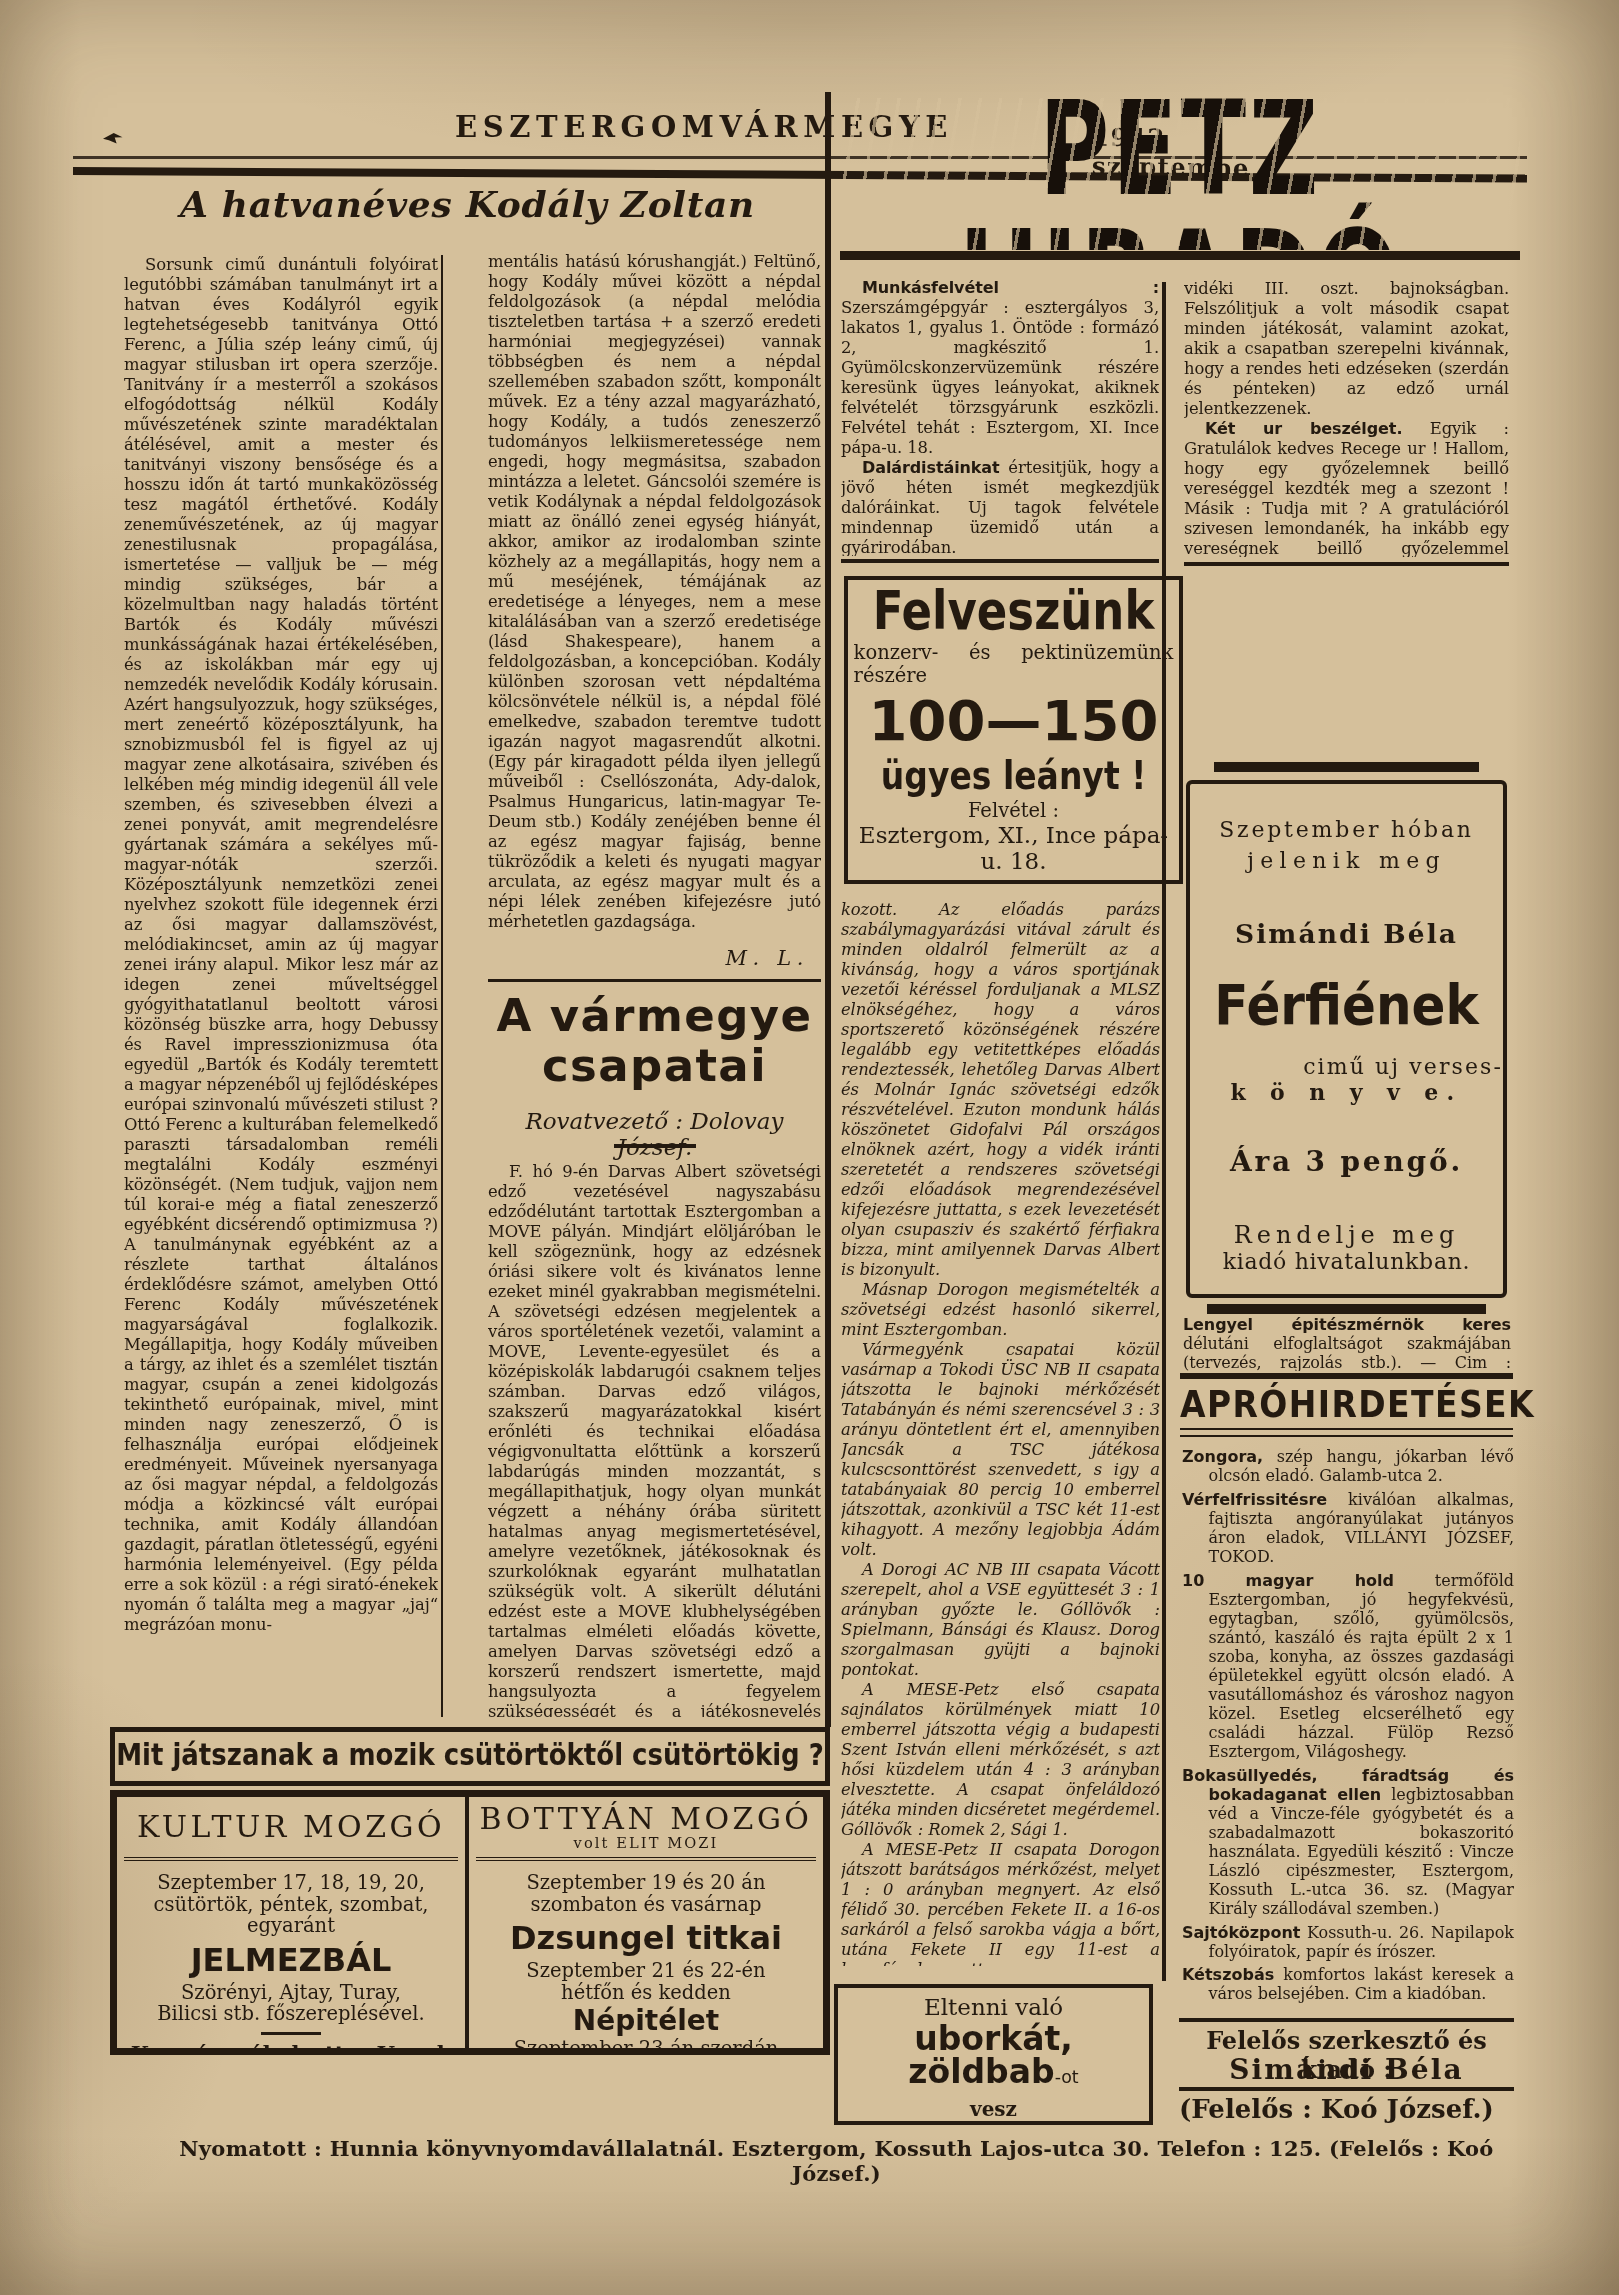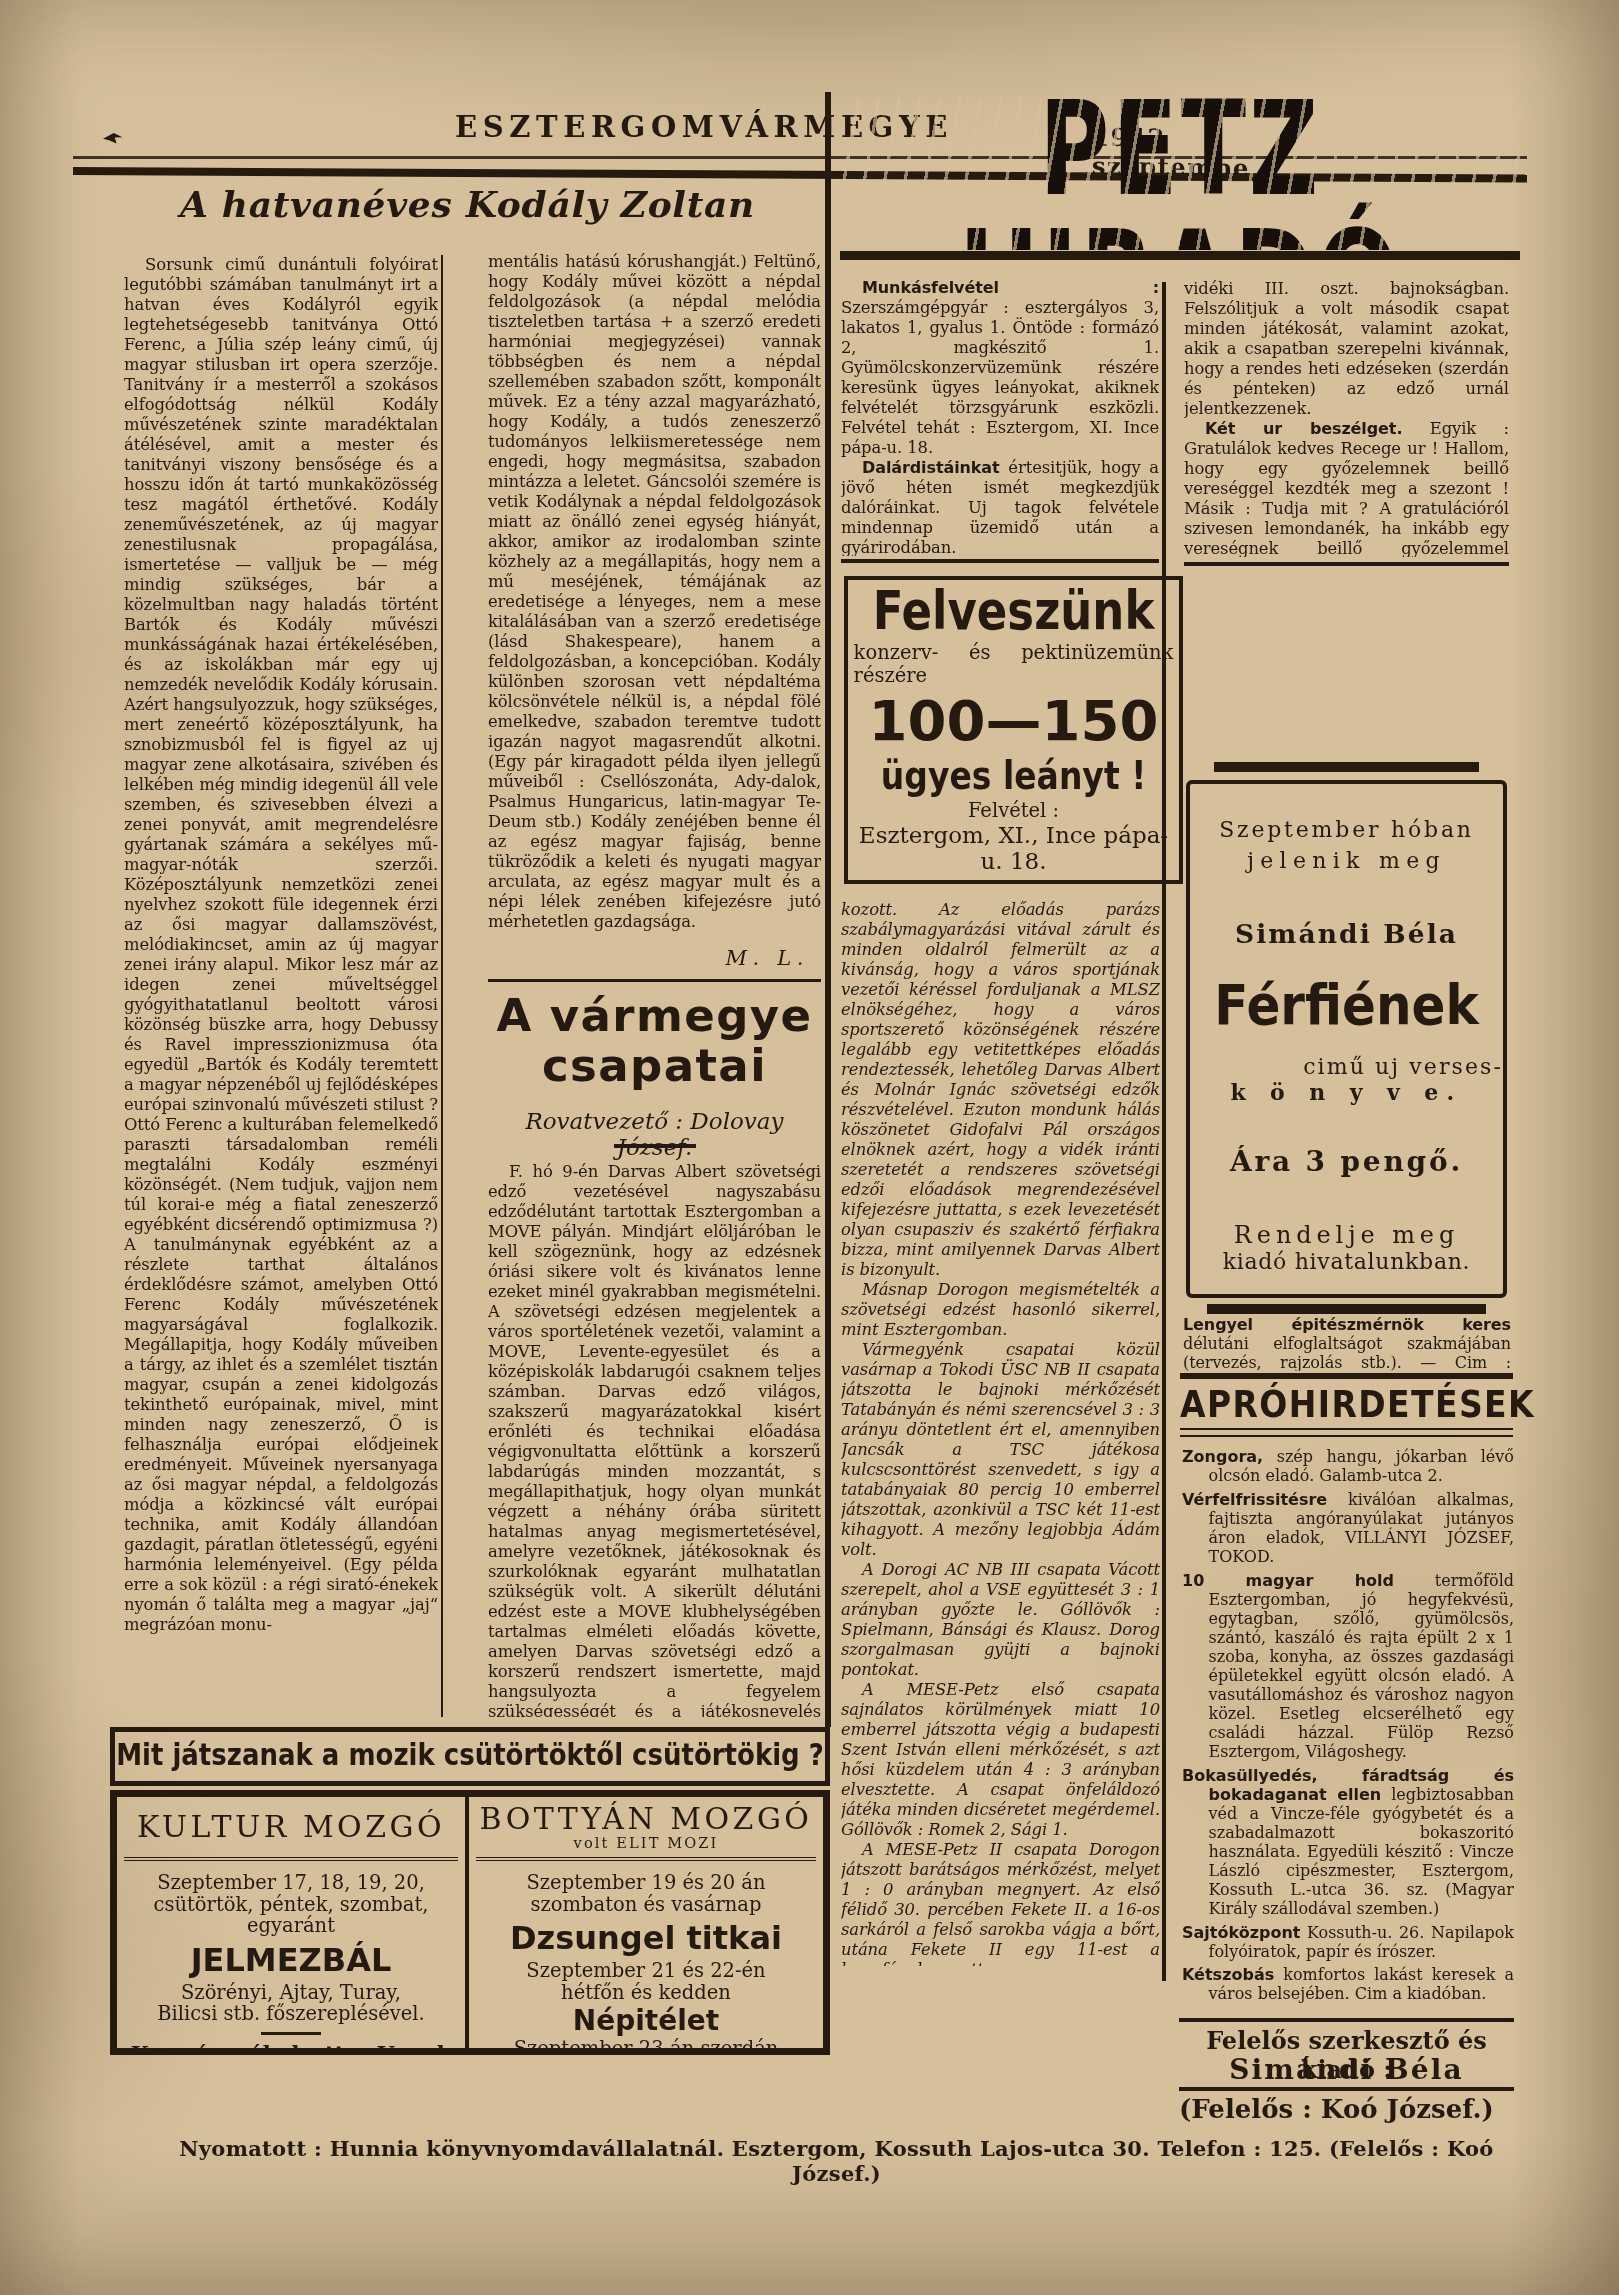--- a/index.html
+++ b/index.html
@@ -140,20 +140,27 @@
   <div class="abs bt" style="left:841px;top:900px;width:319px;height:1066px;font-style:italic;">
     <p class="bp">kozott. Az előadás parázs szabálymagyarázási vitával zárult és minden oldalról felmerült az a kivánság, hogy a város sportjának vezetői kéréssel forduljanak a MLSZ elnökségéhez, hogy a város sportszerető közönségének részére legalább egy vetitettképes előadás rendeztessék, lehetőleg Darvas Albert és Molnár Ignác szövetségi edzők részvételével. Ezuton mondunk hálás köszönetet Gidofalvi Pál országos elnöknek azért, hogy a vidék iránti szeretetét a rendszeres szövetségi edzői előadások megrendezésével kifejezésre juttatta, s ezek levezetését olyan csupasziv és szakértő férfiakra bizza, mint amilyennek Darvas Albert is bizonyult.</p>
     <p class="bp ind">Másnap Dorogon megismételték a szövetségi edzést hasonló sikerrel, mint Esztergomban.</p>
     <p class="bp ind">Vármegyénk csapatai közül vasárnap a Tokodi ÜSC NB II csapata játszotta le bajnoki mérkőzését Tatabányán és némi szerencsével 3 : 3 arányu döntetlent ért el, amennyiben Jancsák a TSC játékosa kulcscsonttörést szenvedett, s igy a tatabányaiak 80 percig 10 emberrel játszottak, azonkivül a TSC két 11-est kihagyott. A mezőny legjobbja Ádám volt.</p>
     <p class="bp ind">A Dorogi AC NB III csapata Vácott szerepelt, ahol a VSE együttesét 3 : 1 arányban győzte le. Góllövők : Spielmann, Bánsági és Klausz. Dorog szorgalmasan gyüjti a bajnoki pontokat.</p>
     <p class="bp ind">A MESE-Petz első csapata sajnálatos körülmények miatt 10 emberrel játszotta végig a budapesti Szent István elleni mérkőzését, s azt hősi küzdelem után 4 : 3 arányban elvesztette. A csapat önfeláldozó játéka minden dicséretet megérdemel. Góllövők : Romek 2, Sági 1.</p>
     <p class="bp ind">A MESE-Petz II csapata Dorogon játszott barátságos mérkőzést, melyet 1 : 0 arányban megnyert. Az első félidő 30. percében Fekete II. a 16-os sarkáról a felső sarokba vágja a bőrt, utána Fekete II egy 11-est a kapufának rugott.</p>
 
   </div>
 
+  <div class="box ctr" style="left:834px;top:1984px;width:319px;height:141px;padding:5.6px 4.2px;display:flex;flex-direction:column;align-items:center;overflow:hidden;">
+    <div class="u1">Eltenni való</div>
+    <div style="margin-top:2.8px;"><span class="sans ubig">uborkát, zöldbab</span><span class="sans usuf">-ot</span></div>
+    <div style="width:92%;height:6.3px;background:#241a10;margin:4.2px 0;"></div>
+    <div class="umid">vesz</div>
+
+  </div>
 
   <div class="rule" style="left:1214px;top:762px;width:265px;height:9.8px;"></div>
 
   <div class="box ctr" style="left:1186px;top:780px;width:321px;height:518px;overflow:hidden;border-radius:6px;">
     <div class="b-pre" style="margin-top:33px;">Szeptember hóban</div>
     <div class="b-pre" style="letter-spacing:6.3px;margin-top:5.6px;">jelenik meg</div>
     <div class="b-author" style="margin-top:45px;">Simándi Béla</div>
     <div style="margin-top:31px;"><span class="sans b-title">Férfiének</span></div>
     <div class="b-sub" style="margin-top:24px;text-align:right;">cimű uj verses-</div>
     <div class="b-sub2">k ö n y v e.</div>

